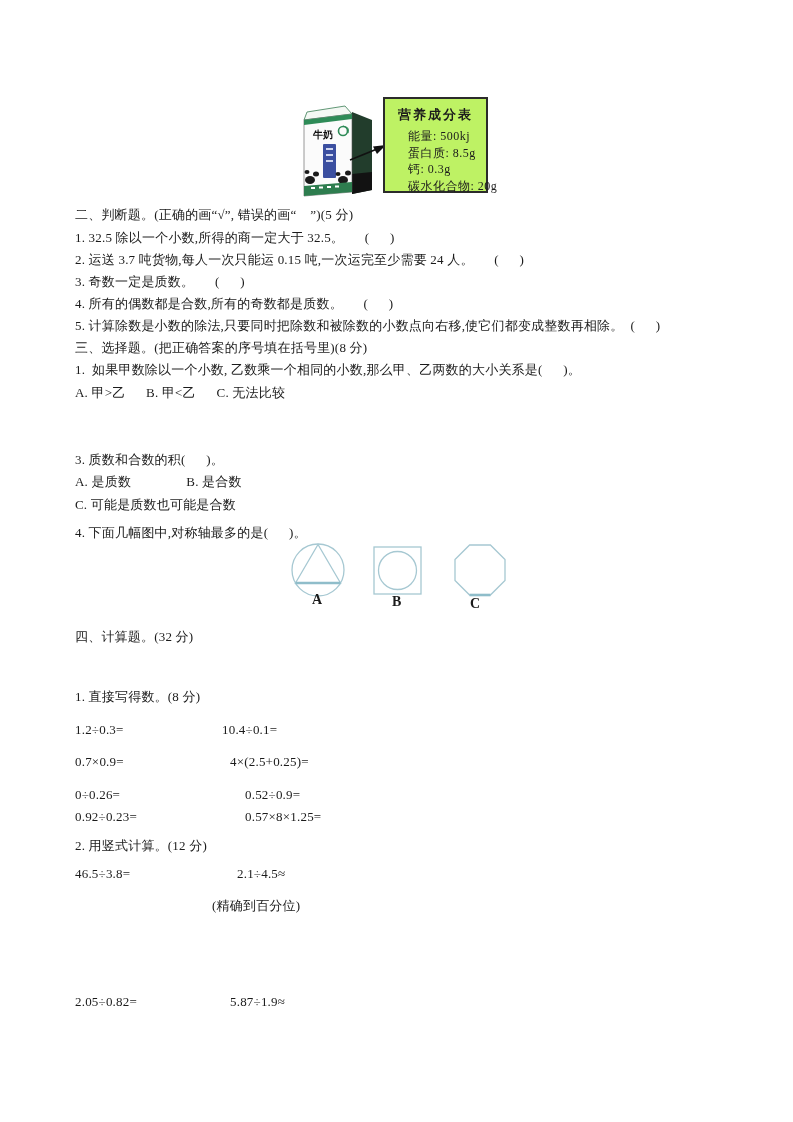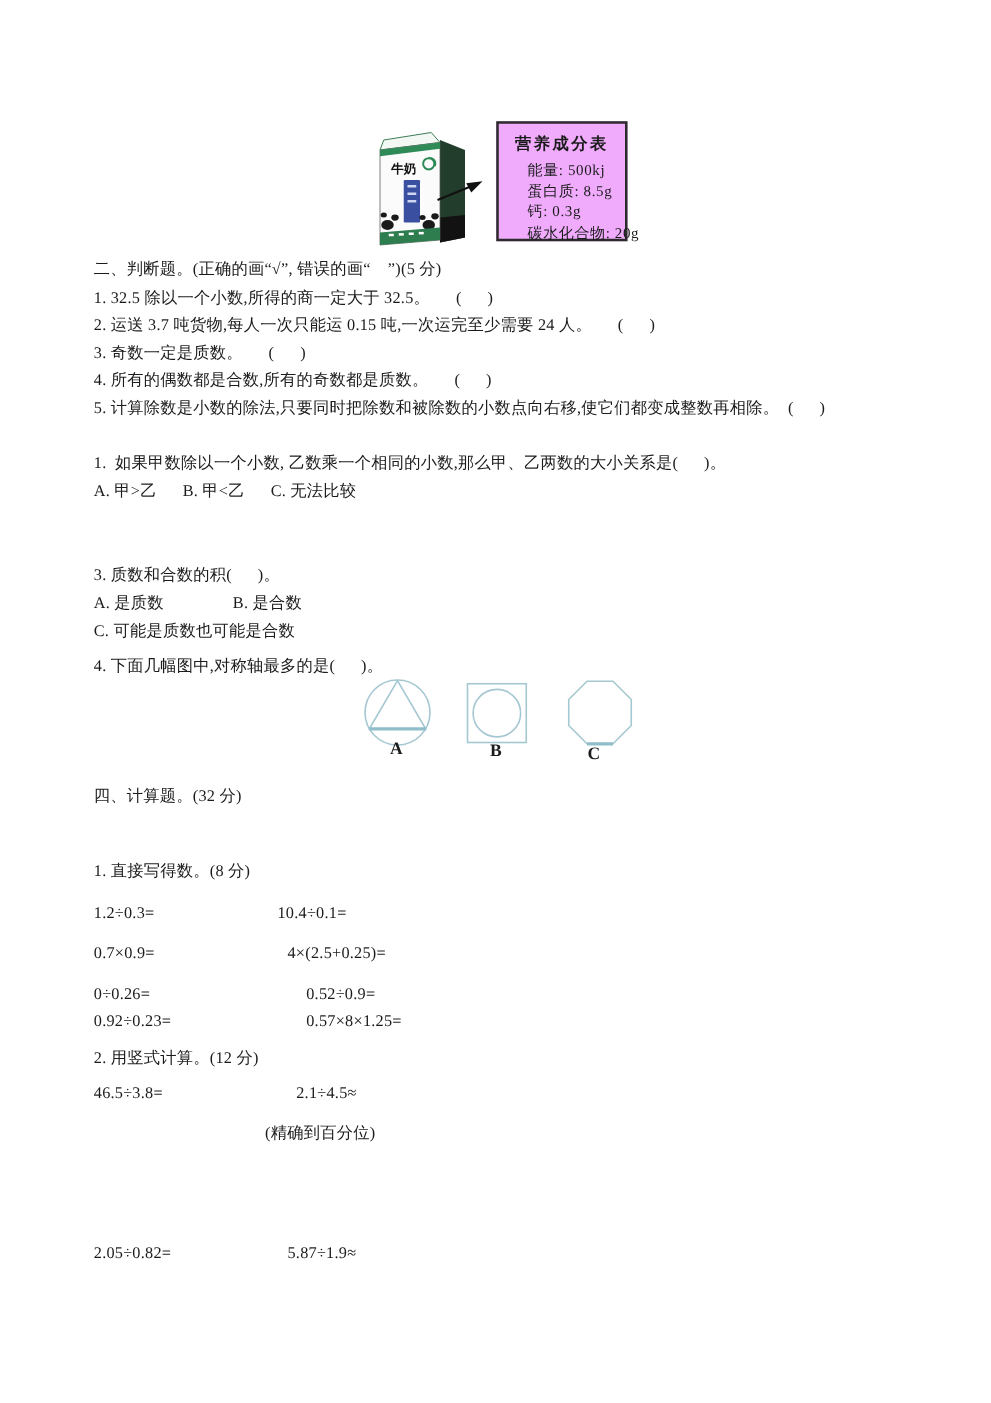--- a/index.html
+++ b/index.html
@@ -8,21 +8,21 @@
     margin:0 auto;overflow:hidden;
     font-family:"Liberation Serif","DejaVu Serif",serif;
     color:#1b1b1b;
   }
   .ln{
     position:absolute;left:75px;font-size:13px;line-height:19px;
     white-space:pre;letter-spacing:0.2px;
   }
   .nutri{
     position:absolute;left:383px;top:97px;width:101px;height:92px;
-    border:2px solid #2b2b2b;background:#f0abfc;margin-left:14px;
+    border:2px solid #2b2b2b;background:#bef264;
   }
   .nutri-title{
     text-align:center;font-size:13px;letter-spacing:2px;
     padding-top:7px;padding-bottom:4px;font-weight:bold;
   }
   .nutri-row{
     font-size:12px;line-height:16.5px;padding-left:23px;
     white-space:pre;letter-spacing:0.5px;
   }
   .shape-label{
@@ -84,20 +84,21 @@
     <div class="nutri-row">碳水化合物: 20g</div>
   </div>
 
   <div class="ln" style="top:205px">二、判断题。(正确的画“√”, 错误的画“    ”)(5 分)</div>
   <div class="ln" style="top:228px">1. 32.5 除以一个小数,所得的商一定大于 32.5。      (      )</div>
   <div class="ln" style="top:250px">2. 运送 3.7 吨货物,每人一次只能运 0.15 吨,一次运完至少需要 24 人。      (      )</div>
   <div class="ln" style="top:272px">3. 奇数一定是质数。      (      )</div>
   <div class="ln" style="top:294px">4. 所有的偶数都是合数,所有的奇数都是质数。      (      )</div>
   <div class="ln" style="top:316px">5. 计算除数是小数的除法,只要同时把除数和被除数的小数点向右移,使它们都变成整数再相除。  (      )</div>
 
+  <div class="ln" style="top:338px">三、选择题。(把正确答案的序号填在括号里)(8 分)</div>
   <div class="ln" style="top:360px">1.  如果甲数除以一个小数, 乙数乘一个相同的小数,那么甲、乙两数的大小关系是(      )。</div>
   <div class="ln" style="top:383px">A. 甲&gt;乙      B. 甲&lt;乙      C. 无法比较</div>
   <div class="ln" style="top:450px">3. 质数和合数的积(      )。</div>
   <div class="ln" style="top:472px">A. 是质数                B. 是合数</div>
   <div class="ln" style="top:495px">C. 可能是质数也可能是合数</div>
   <div class="ln" style="top:523px">4. 下面几幅图中,对称轴最多的是(      )。</div>
 
   <svg style="left:283px;top:538px" width="230" height="62" viewBox="0 0 230 62">
 
     <circle cx="35" cy="32" r="26" fill="none" stroke="#a6c8d2" stroke-width="1.3"></circle>

